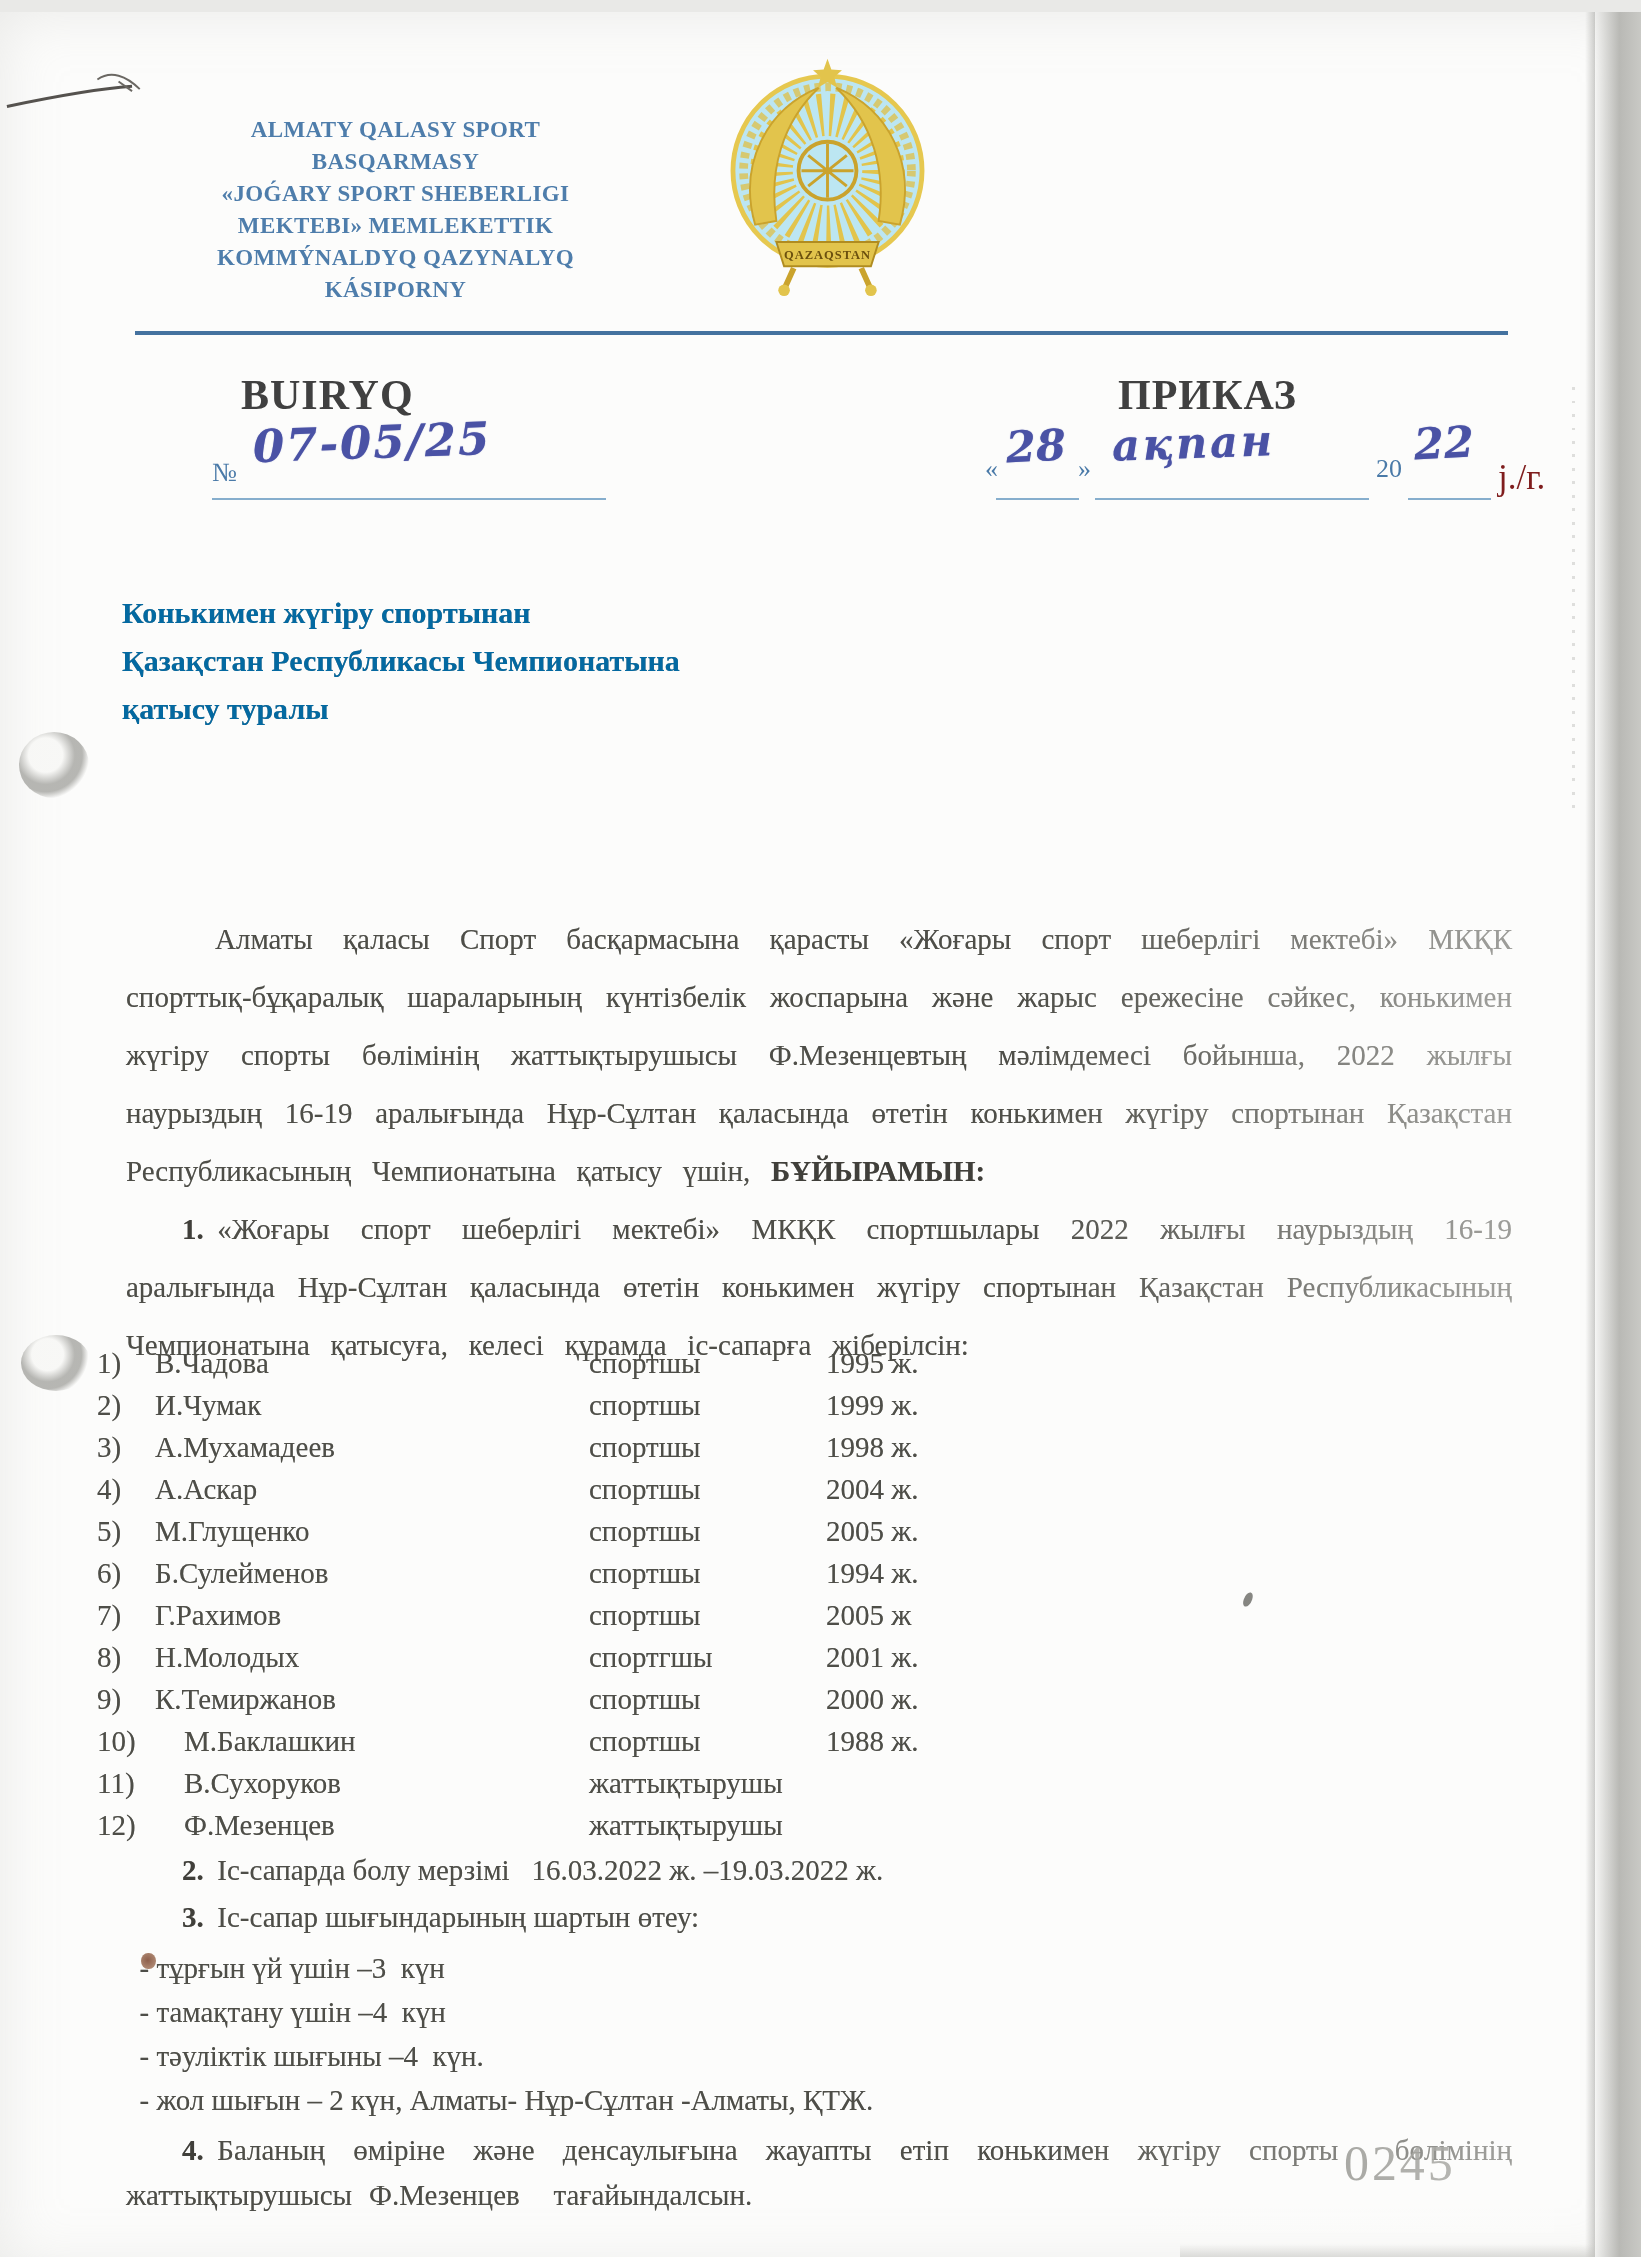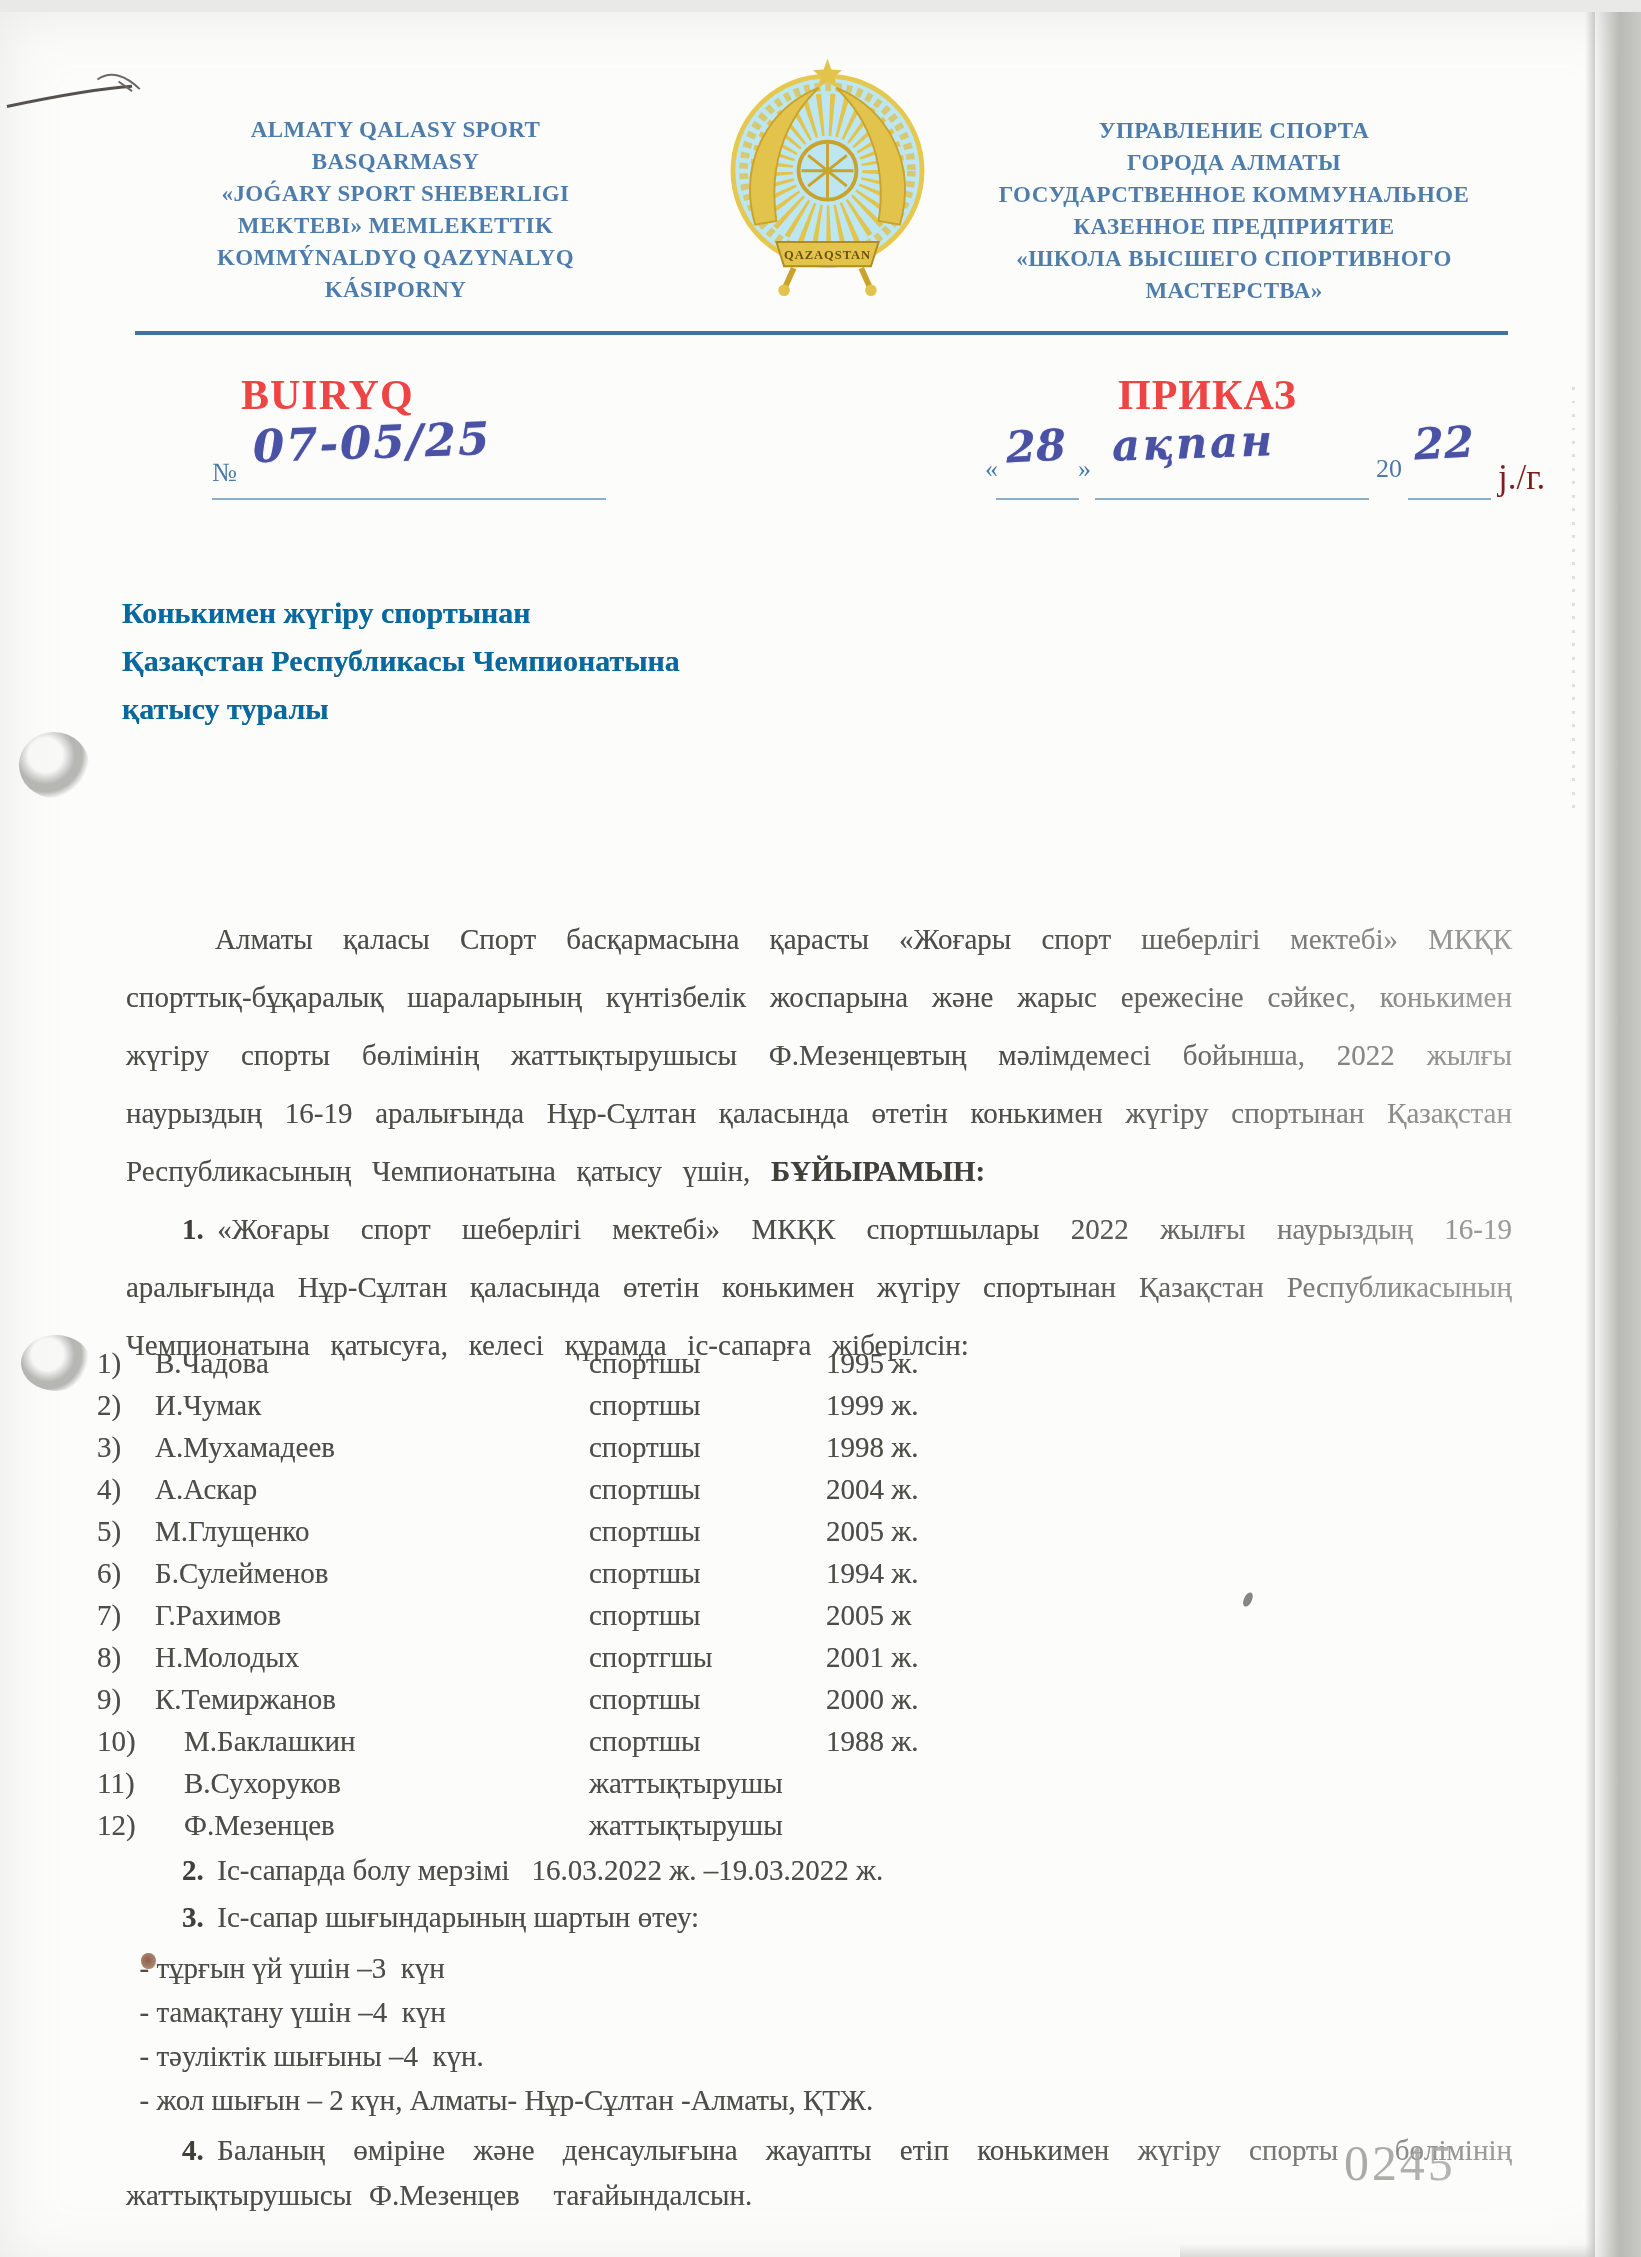--- a/index.html
+++ b/index.html
@@ -16,21 +16,21 @@
     font-size:23px;line-height:32px;color:#4e7dab;
     letter-spacing:0.4px;
   }
   .org-left{left:159px;top:102px;width:473px;}
   .org-right{left:954px;top:103px;width:560px;}
   .emblem{position:absolute;left:726px;top:41px;width:203px;height:246px;margin:0;}
   .rule{position:absolute;left:135px;top:319px;width:1373px;height:3.9px;background:#44729f;}
   
   .doc-type{
     position:absolute;top:359px;font-weight:bold;font-size:42px;
-    color:#ef4444;letter-spacing:1px;
+    color:#404040;letter-spacing:1px;
   }
   .doc-type-kk{left:241px;}
   .doc-type-ru{left:1118px;}
   
   .no-label{position:absolute;left:212px;top:446px;font-size:26px;color:#4a7aa8;}
   .ink{
     font-family:"DejaVu Serif",serif;font-style:italic;font-weight:600;
     color:#4a52a5;text-shadow:0 0 1px rgba(74,82,165,.6);
   }
   .no-value{position:absolute;left:253px;top:404px;font-size:45px;transform:rotate(-2deg);letter-spacing:1.9px;}
@@ -157,26 +157,20 @@
       </g>
       <path d="M105,6 l4,11 11,1 -8,7 3,11 -10,-6 -10,6 3,-11 -8,-7 11,-1 z" fill="#e2c44c"></path>
       <path d="M52,196 L158,196 L150,221 L60,221 Z" fill="#e2c44c" stroke="#b08c20" stroke-width="2"></path>
       <text x="105" y="214" text-anchor="middle" font-size="13" font-weight="bold" fill="#6b500e" letter-spacing="1">QAZAQSTAN</text>
       <path d="M70,223 l-9,20 M140,223 l9,20" stroke="#caa32d" stroke-width="6"></path>
       <circle cx="60" cy="246" r="6" fill="#e2c44c"></circle>
       <circle cx="150" cy="246" r="6" fill="#e2c44c"></circle>
     </svg>
   </figure>
 
-  <div class="org org-right preline">УПРАВЛЕНИЕ СПОРТА
-ГОРОДА АЛМАТЫ
-ГОСУДАРСТВЕННОЕ КОММУНАЛЬНОЕ
-КАЗЕННОЕ ПРЕДПРИЯТИЕ
-«ШКОЛА ВЫСШЕГО СПОРТИВНОГО
-МАСТЕРСТВА»</div>
 
   <div class="rule"></div>
 
   <div class="doc-type doc-type-kk">BUIRYQ</div>
   <div class="doc-type doc-type-ru">ПРИКАЗ</div>
 
   <div class="no-label">№</div>
   <div class="no-value ink">07-05/25</div>
   <div class="uline uline-no"></div>
 

